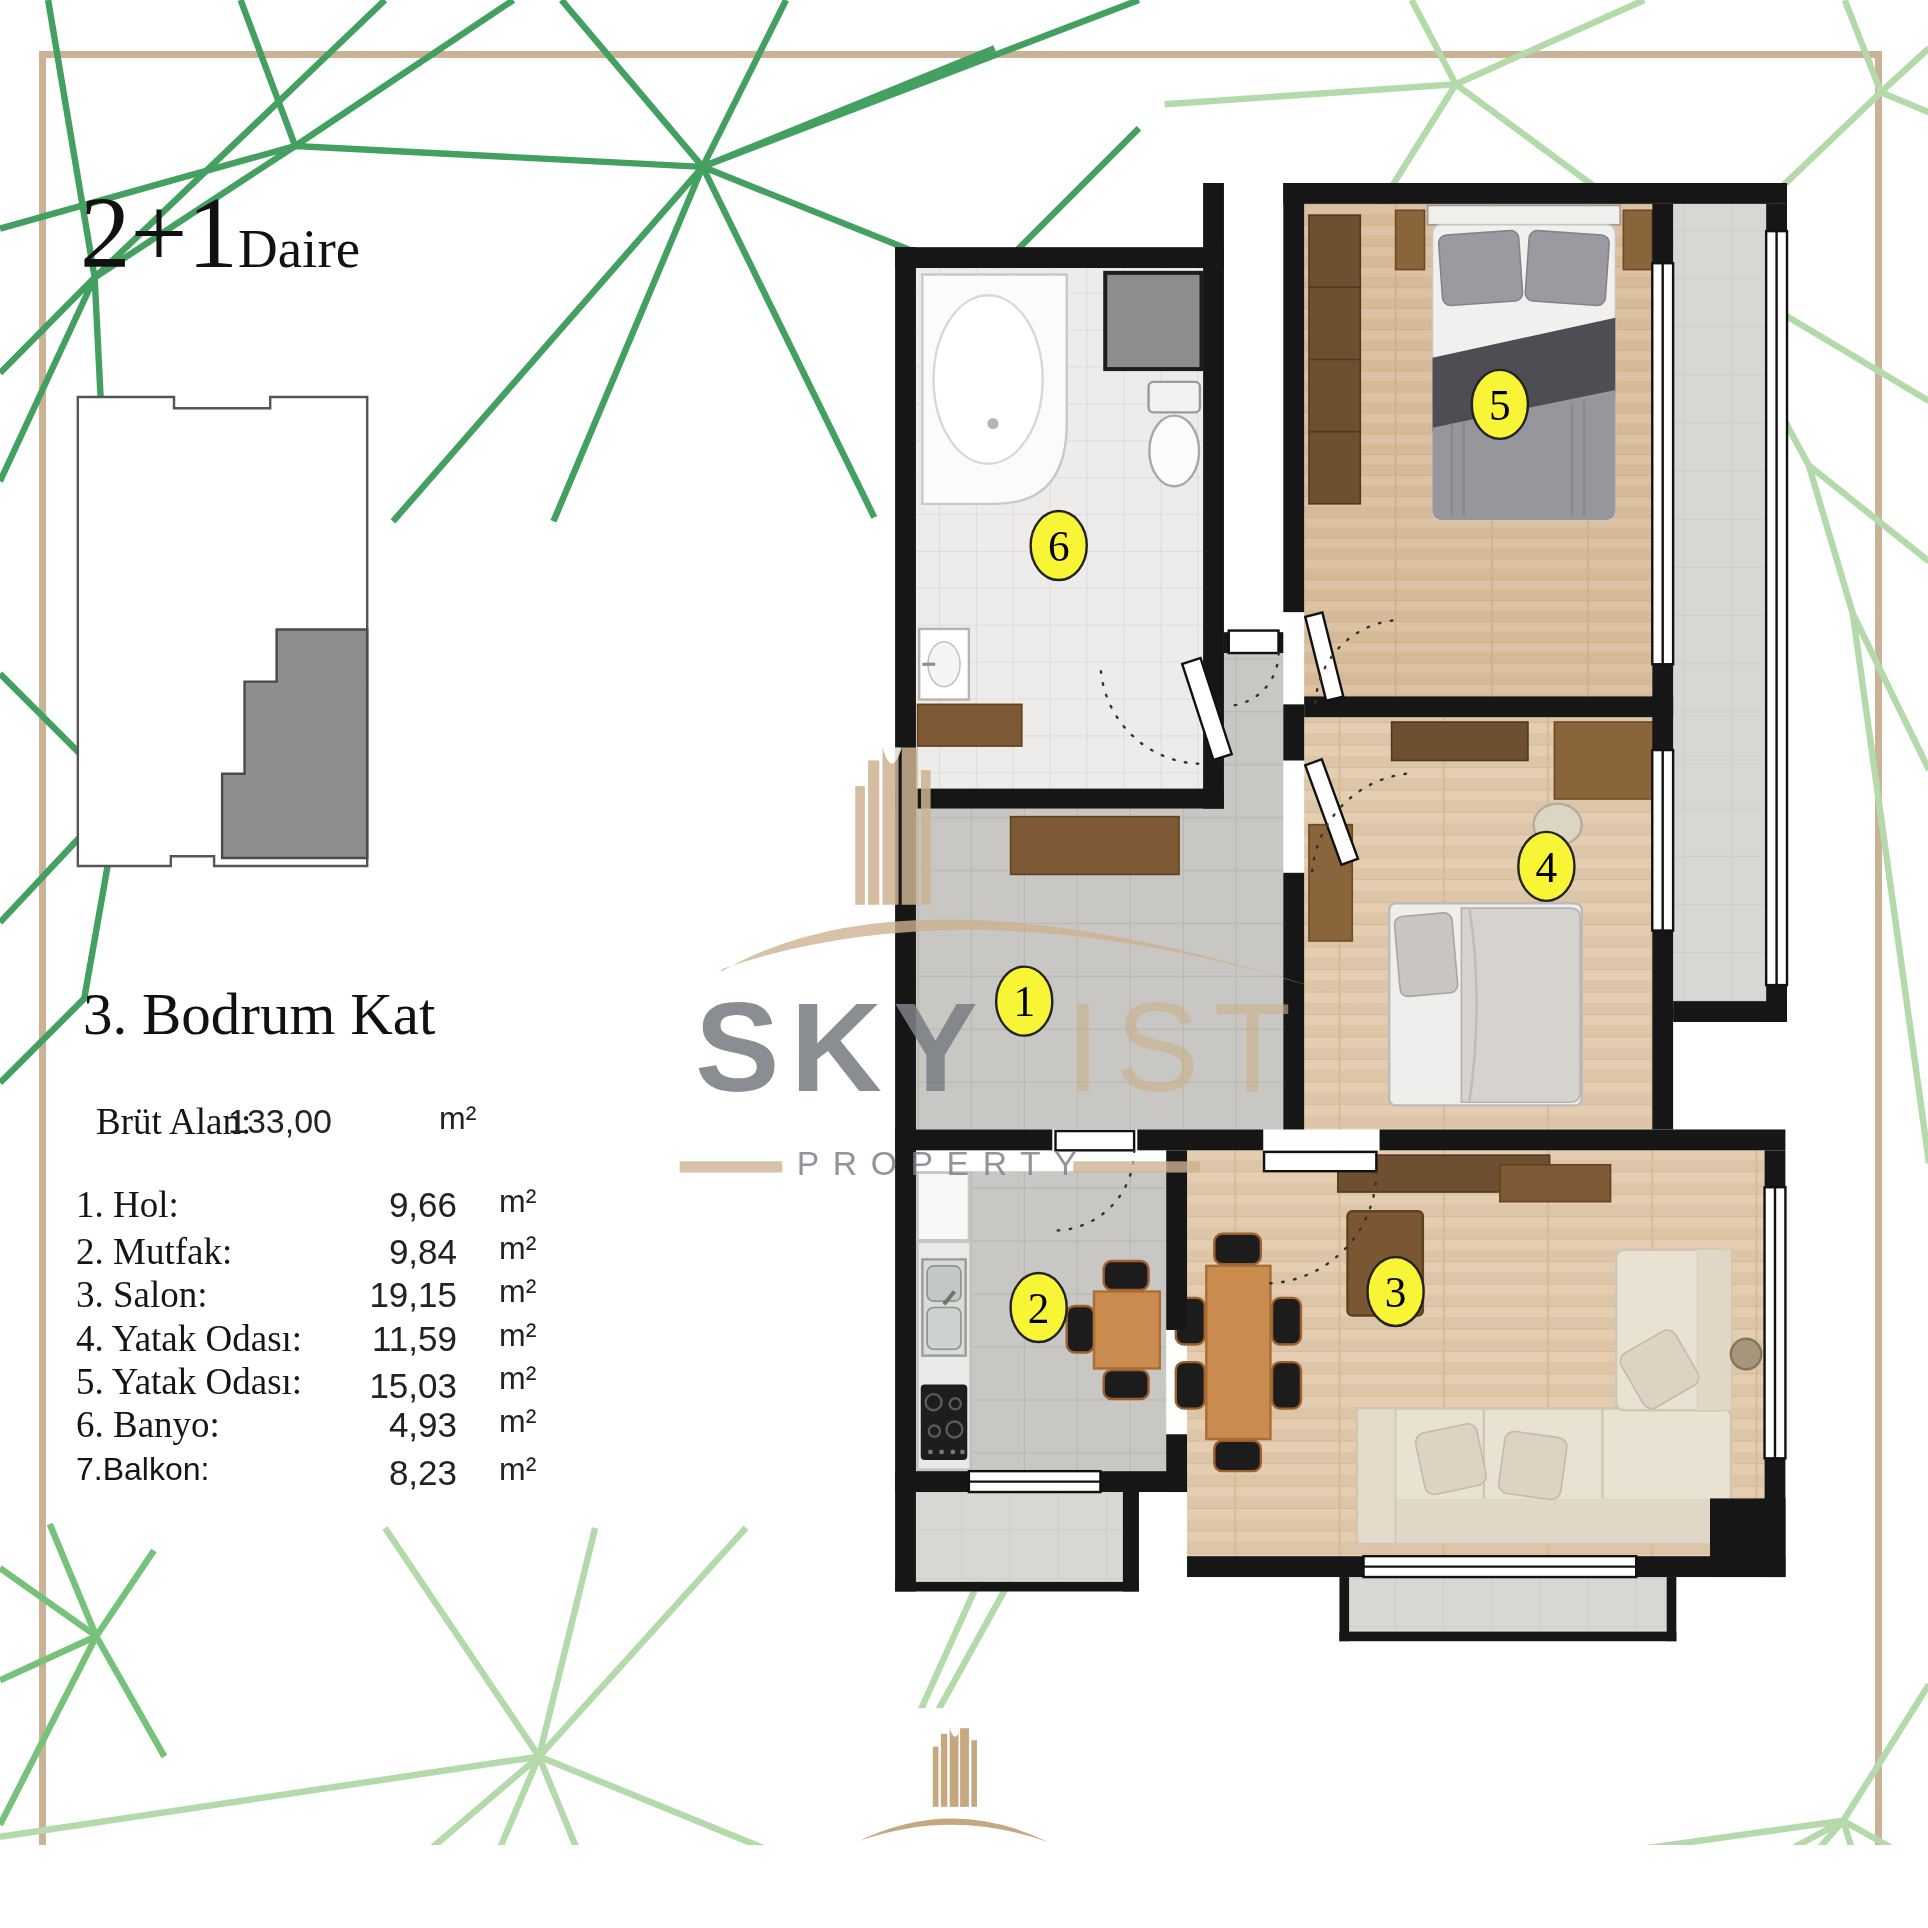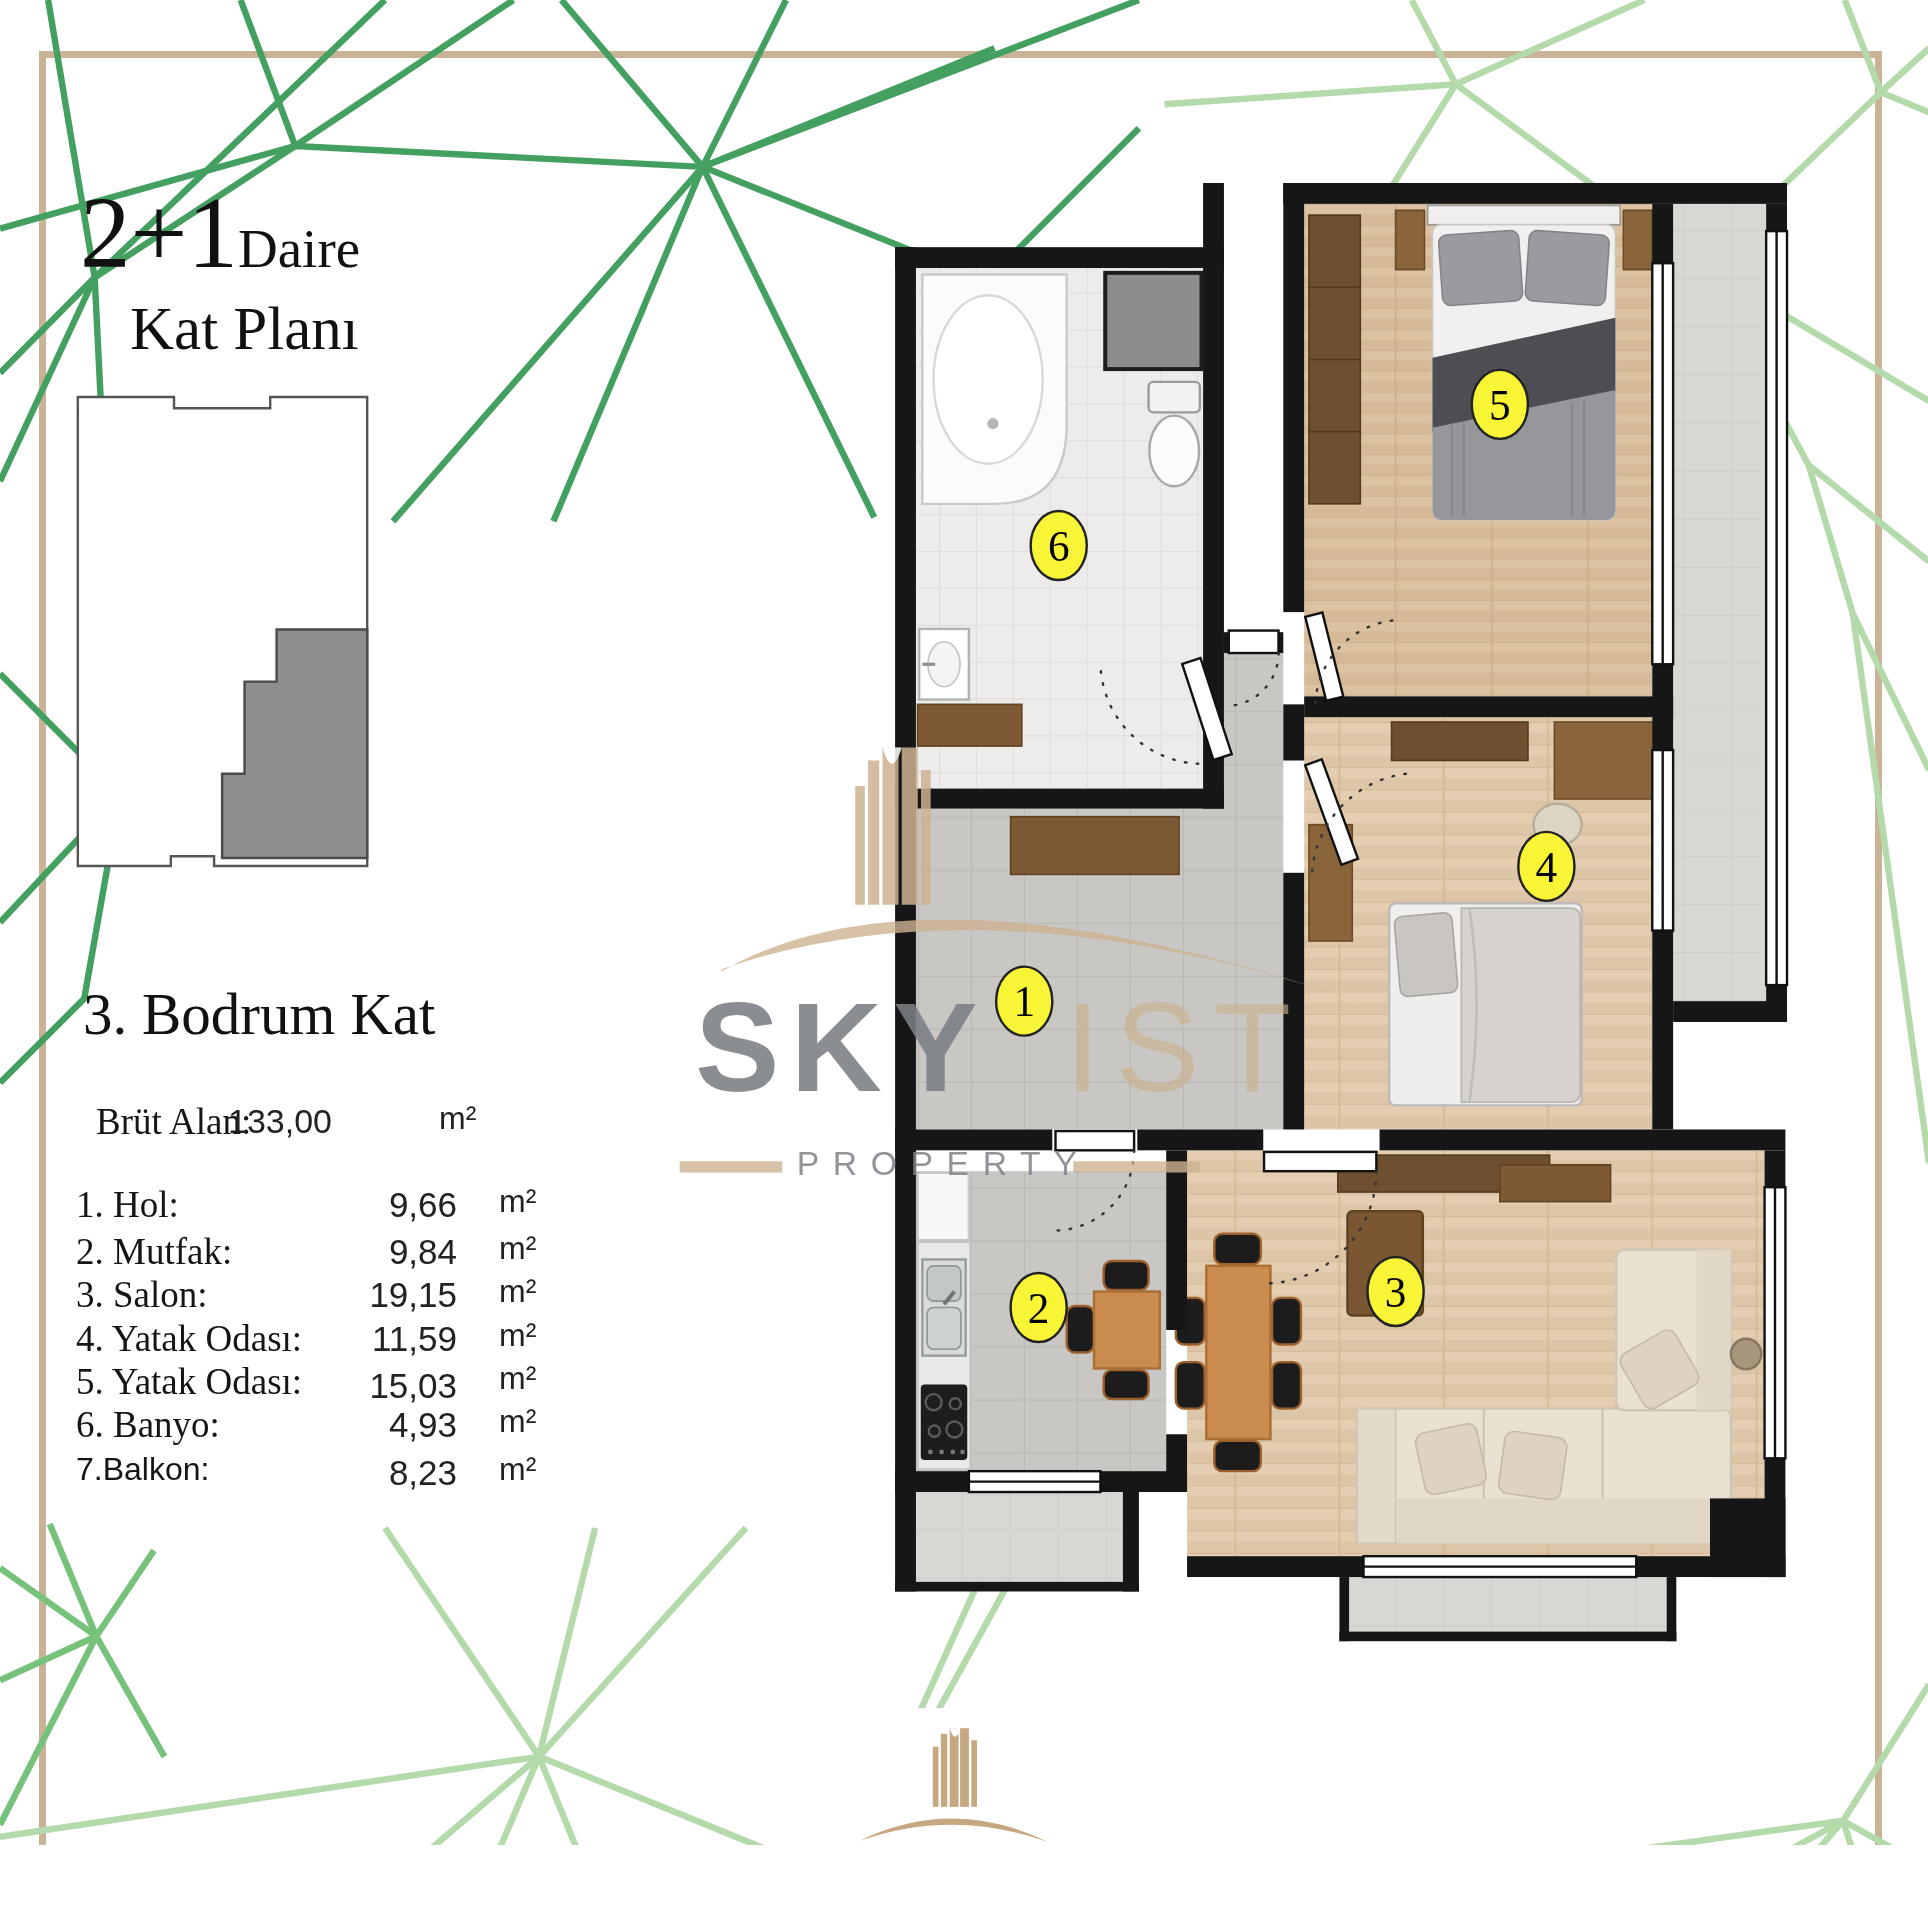--- a/index.html
+++ b/index.html
@@ -57,21 +57,20 @@
       <path d="M1052,2345 L1250,1905 M1052,2345 L1290,1915 M1052,2345 L960,2405 M1052,2345 L1120,2405"></path>
       <path d="M2298,2270 L2050,2405 M2298,2270 L2180,2405 M2298,2270 L2405,2100 M2298,2270 L2340,2405 M2298,2270 L2405,2330 M2298,2270 L1940,2320"></path>
     </g>
   </svg>
 
   <div class="abs title-block">
     <div class="title-line1">
       <span class="title-big">2+1</span>
       <span class="title-small">Daire</span>
     </div>
-    <div class="title-sub">Kat Planı</div>
   </div>
 
   <svg class="abs" style="left:48px;top:377px;" width="337" height="521" viewBox="0 0 420 650">
     <path d="M37,25 L157,25 L157,39 L277,39 L277,25 L398,25 L398,610 L207,610 L207,598 L153,598 L153,610 L37,610 Z" fill="#ffffff" stroke="#555" stroke-width="3"></path>
     <path d="M285,315 L398,315 L398,600 L217,600 L217,495 L245,495 L245,380 L285,380 Z" fill="#8e8e8e" stroke="#4a4a4a" stroke-width="3"></path>
   </svg>
 
   <div class="abs bodrum">3. Bodrum Kat</div>
 
   <div class="abs areas">

